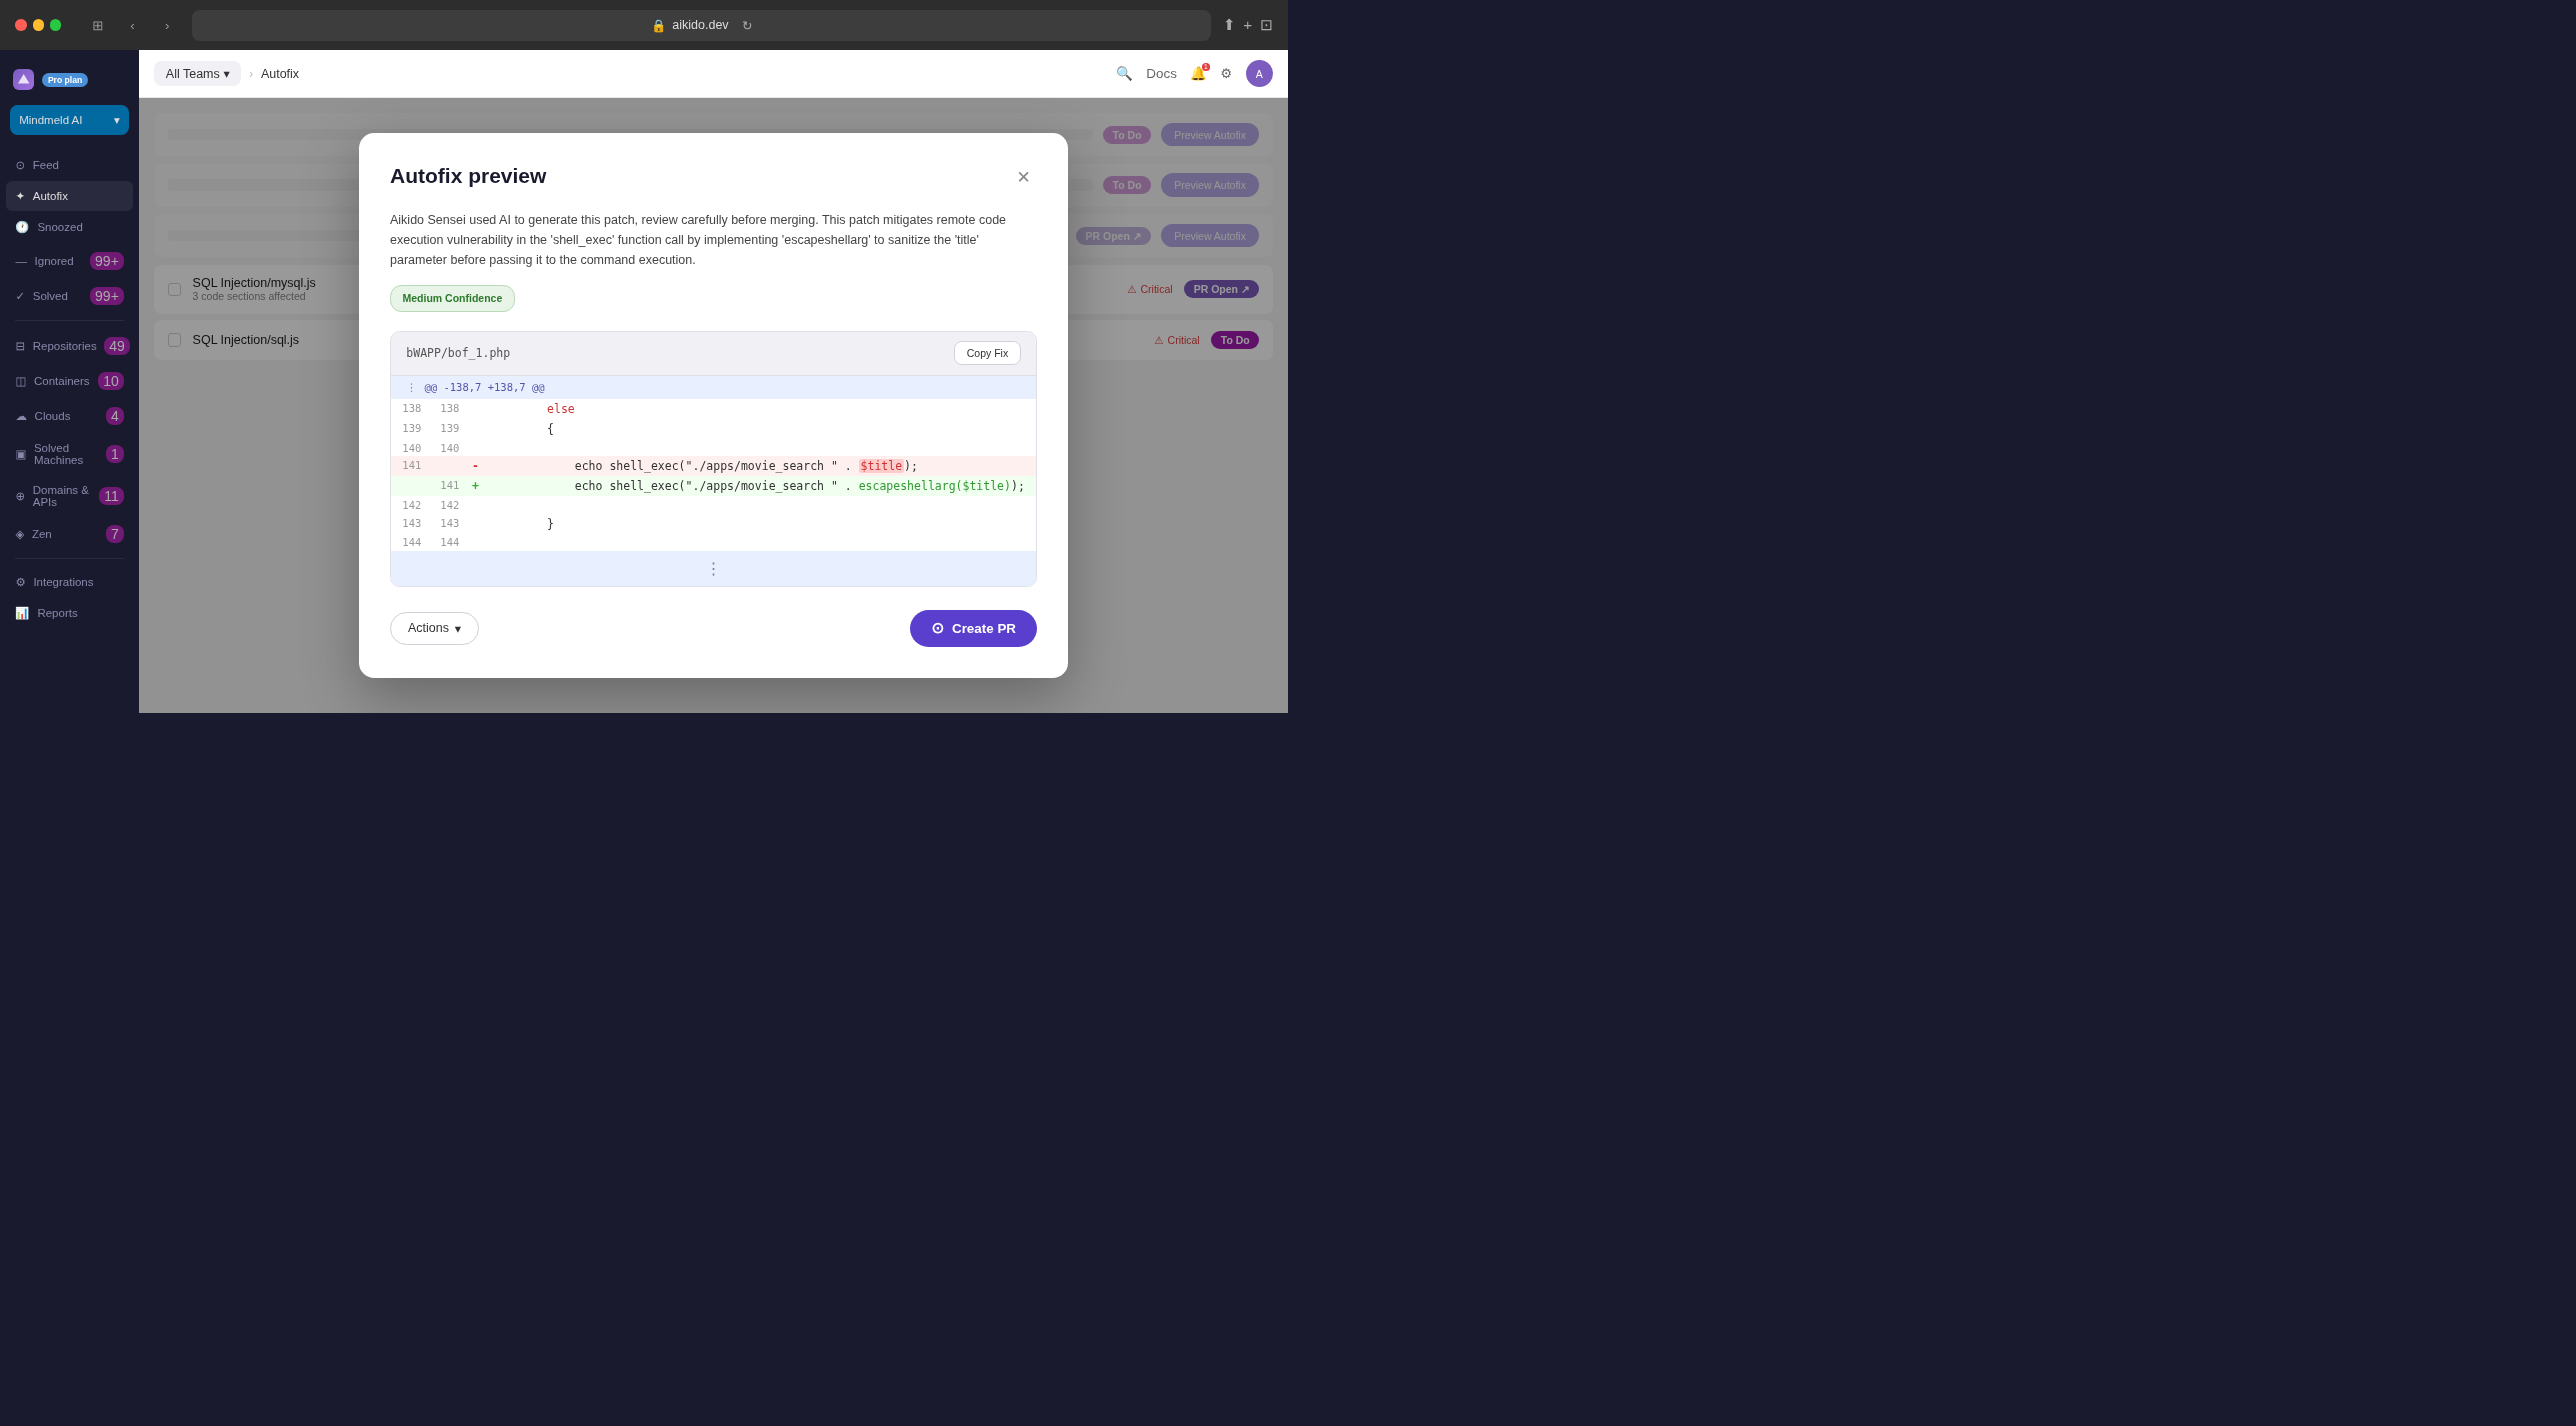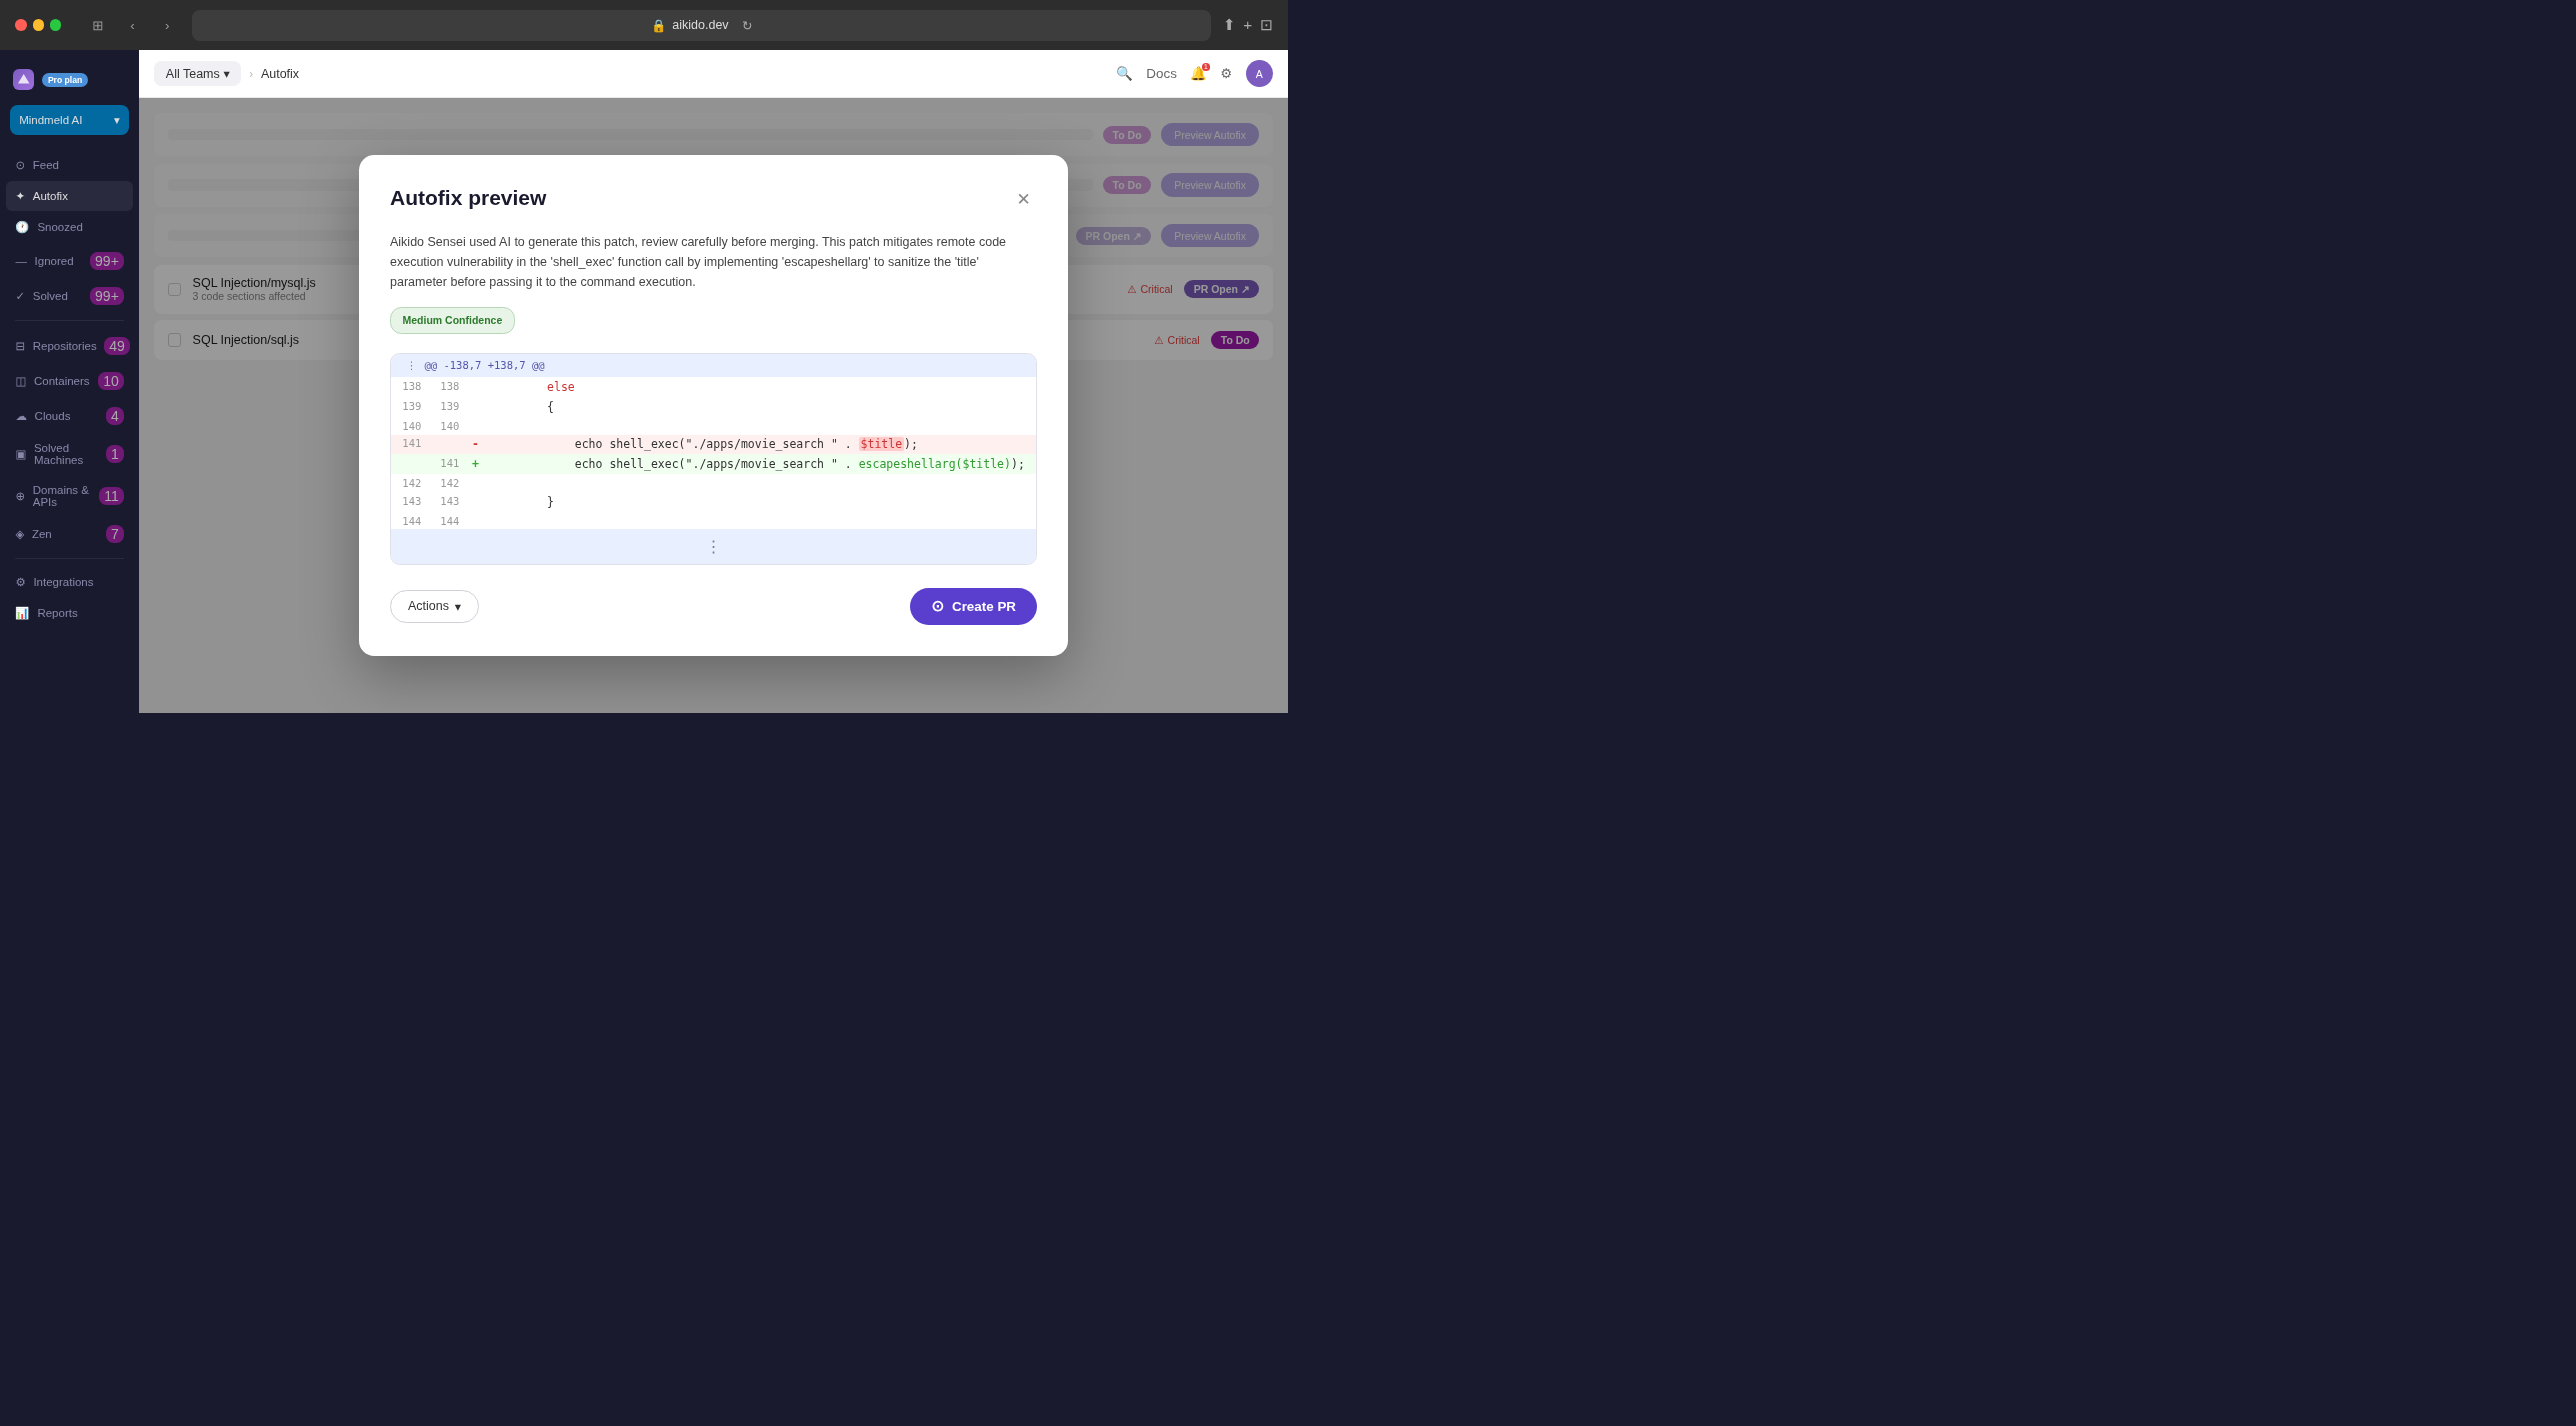--- a/index.html
+++ b/index.html
@@ -621,20 +621,24 @@
             <h2 class="modal-title">Autofix preview</h2>
             <button class="modal-close">✕</button>
           </div>
 
           <div class="modal-description">
             <p>Aikido Sensei used AI to generate this patch, review carefully before merging. This patch mitigates remote code execution vulnerability in the 'shell_exec' function call by implementing 'escapeshellarg' to sanitize the 'title' parameter before passing it to the command execution.</p>
             <span class="confidence-badge">Medium Confidence</span>
           </div>
 
           <div class="code-block">
+            <div class="code-header">
+              <span class="code-filename">bWAPP/bof_1.php</span>
+              <button class="copy-fix-btn">Copy Fix</button>
+            </div>
 
             <div class="diff-header-row">
               <span style="color:#7777aa;">⋮</span>
               <span>@@ -138,7 +138,7 @@</span>
             </div>
 
             <div class="diff-table">
 
               <div class="diff-row diff-row-normal">
                 <span class="line-num">138</span>

